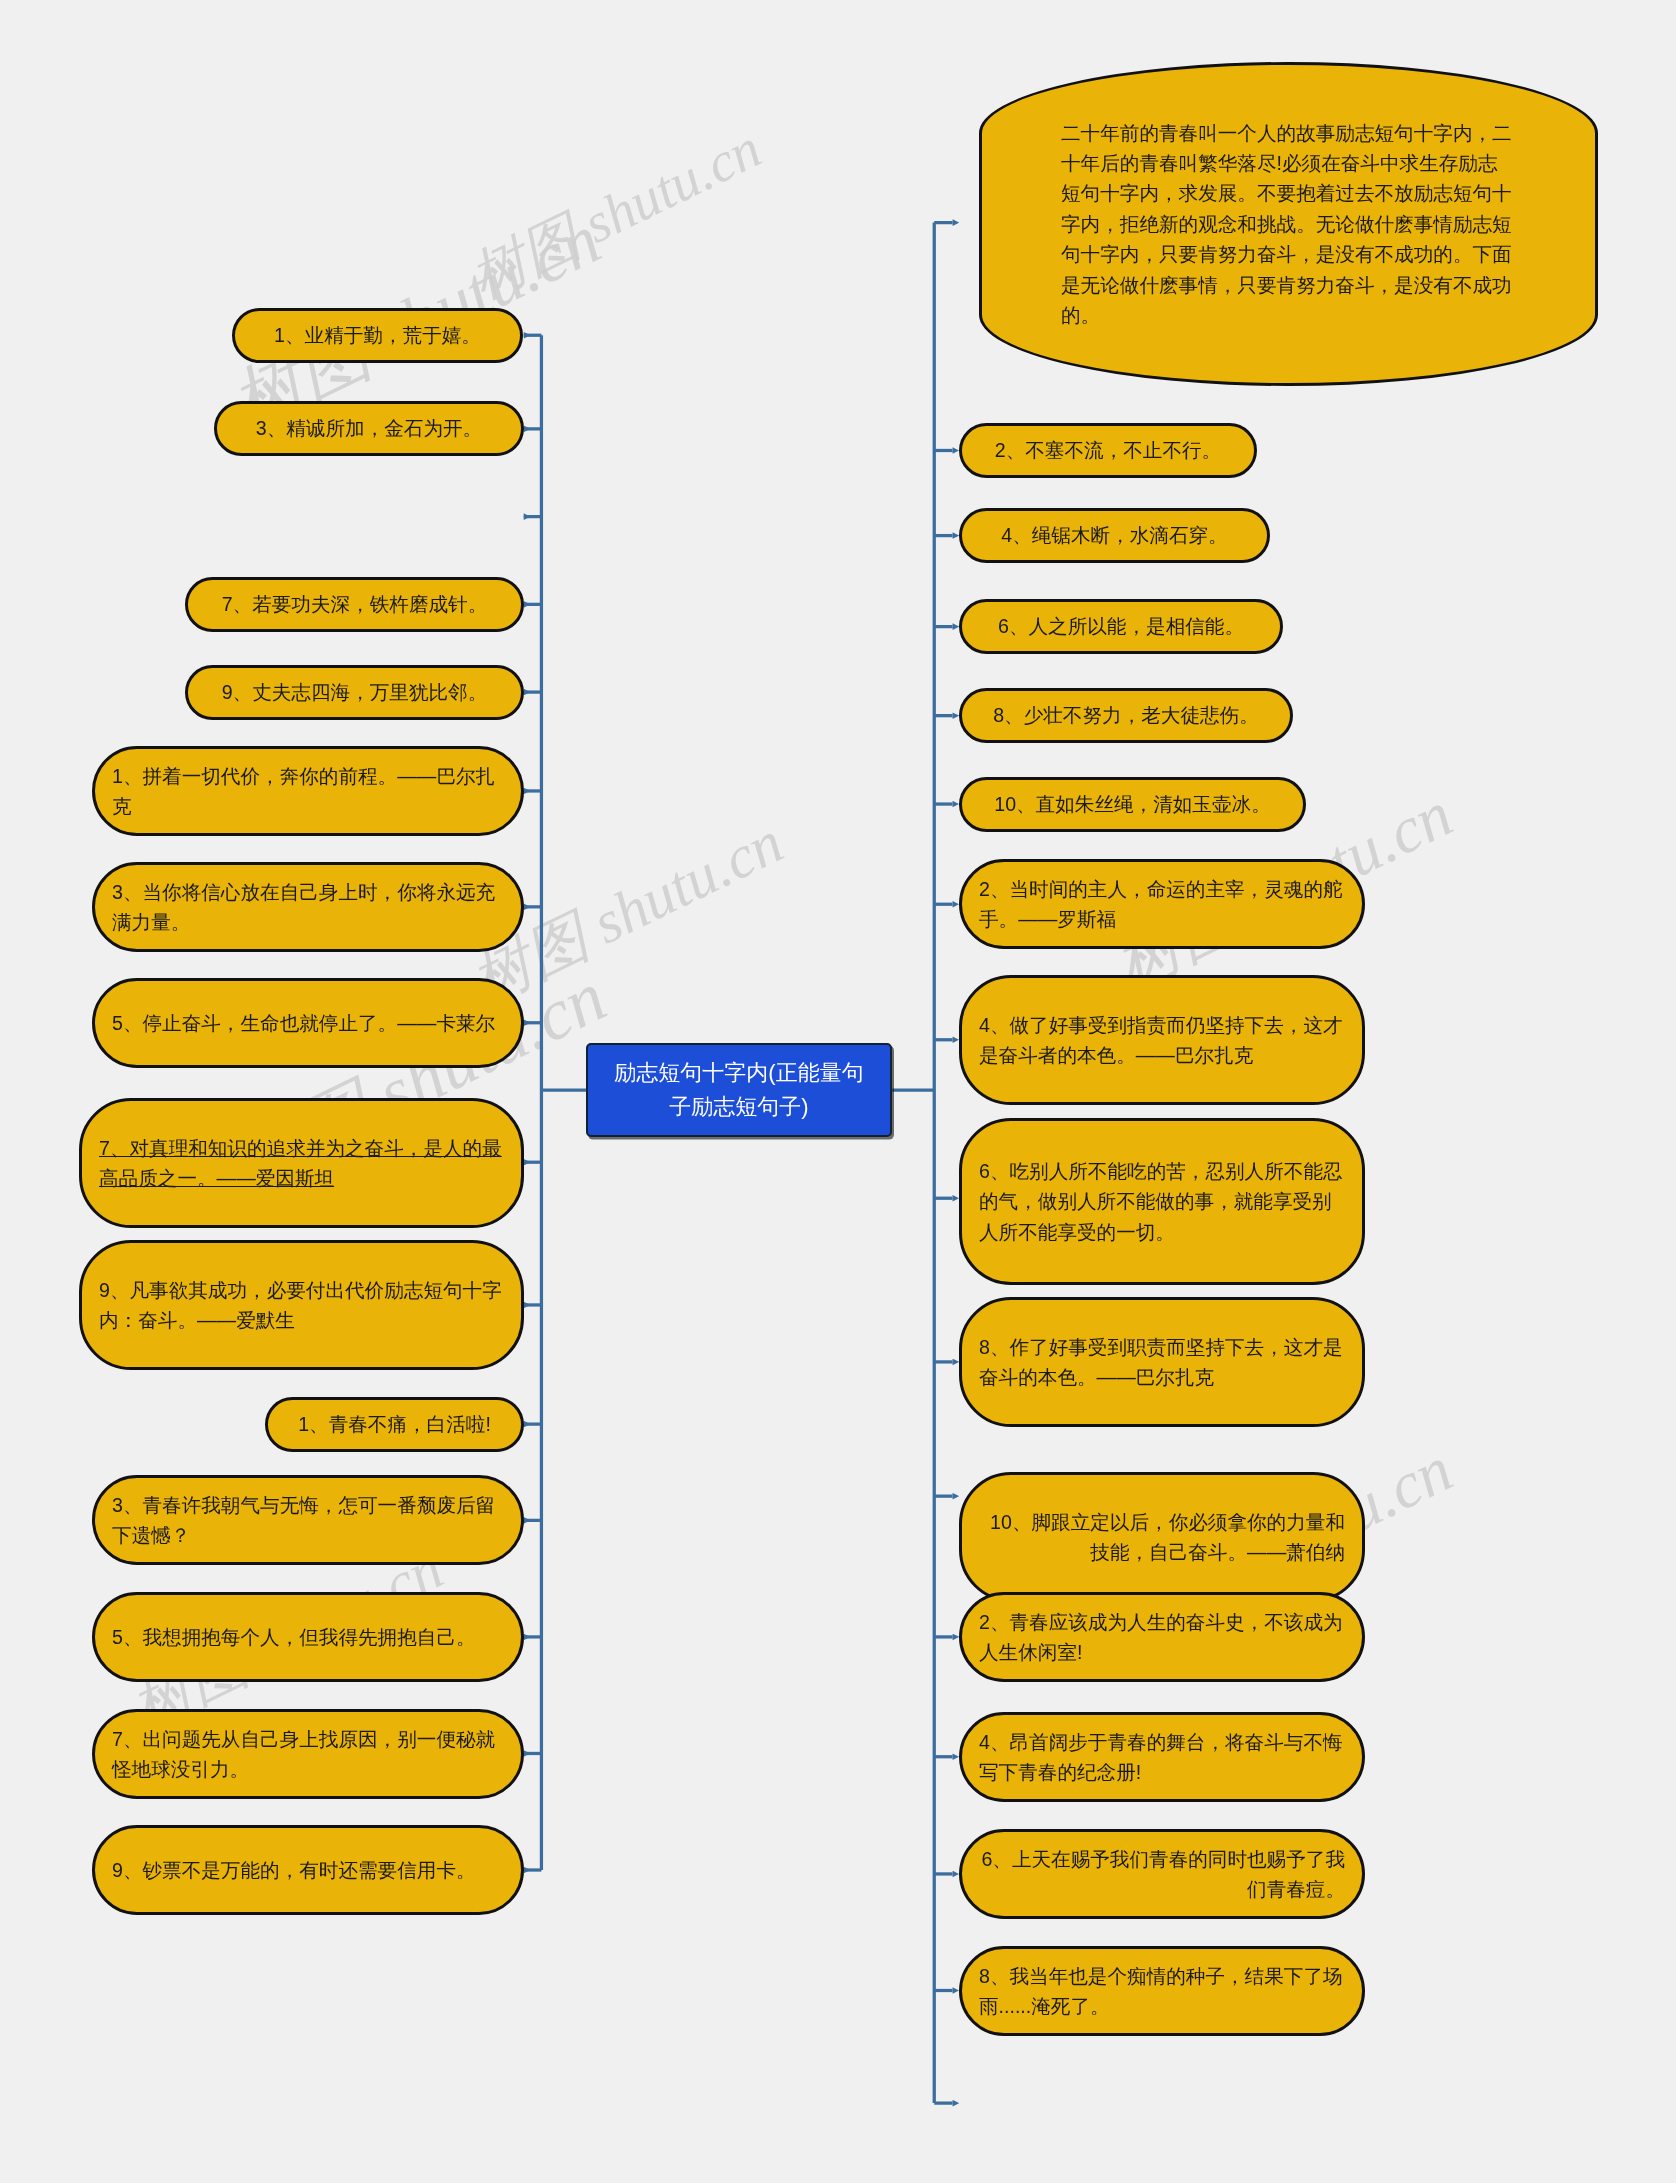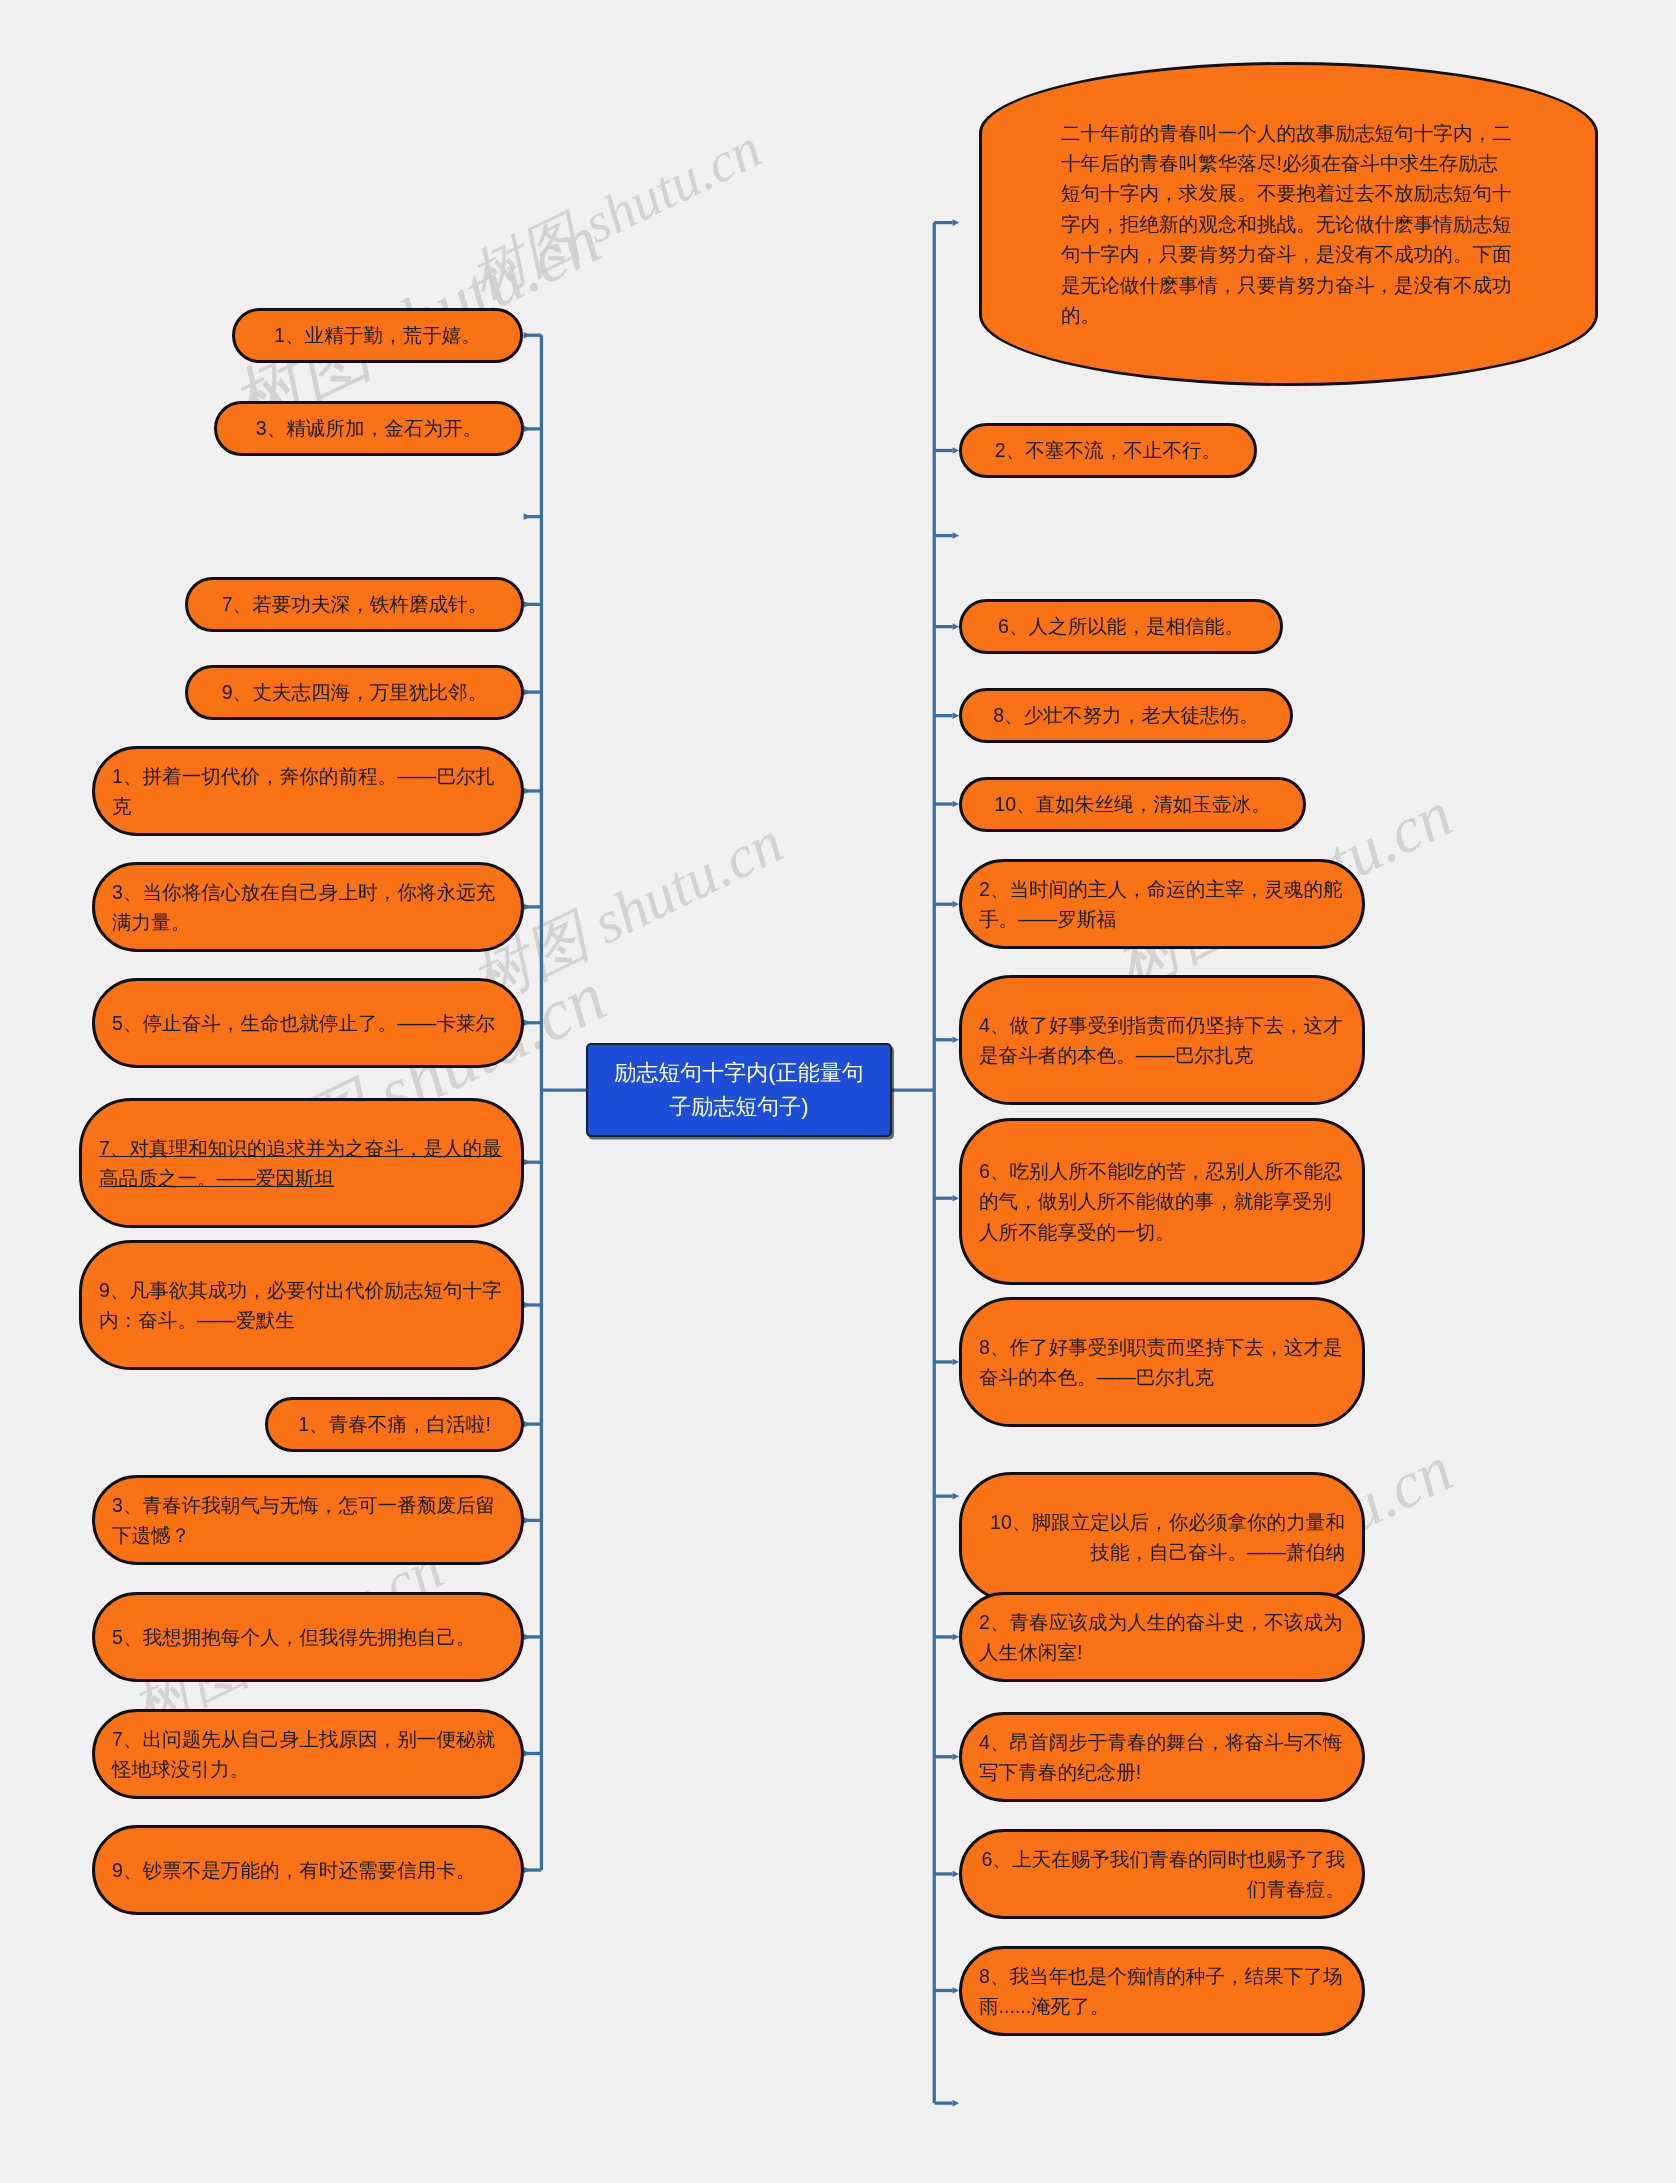--- a/index.html
+++ b/index.html
@@ -39,21 +39,21 @@
     position: absolute;
     left: 0; top: 0;
     width: 1676px; height: 2183px;
     z-index: 2;
     pointer-events: none;
   }
 
   
   .node {
     position: absolute;
-    background: #f97316;
+    background: #eab308;
     border: 3.3px solid #111111;
     color: #1a1a1a;
     z-index: 3;
     display: flex;
     align-items: center;
     justify-content: center;
     text-align: left;
     line-height: 1.55;
     font-size: 19.6px;
     padding: 9.2px 17px;
@@ -211,20 +211,23 @@
   </div>
 
   <div class="node blob" style="left:979px; top:62px; width:619px; height:324px; padding:17px 79px;">
     <span class="txt">二十年前的青春叫一个人的故事励志短句十字内，二十年后的青春叫繁华落尽!必须在奋斗中求生存励志短句十字内，求发展。不要抱着过去不放励志短句十字内，拒绝新的观念和挑战。无论做什麽事情励志短句十字内，只要肯努力奋斗，是没有不成功的。下面是无论做什麽事情，只要肯努力奋斗，是没有不成功的。</span>
   </div>
 
   <div class="node pill centertext" style="left:959px; top:423px; width:298px; height:55px;">
     <span class="txt">2、不塞不流，不止不行。</span>
   </div>
 
+  <div class="node pill centertext" style="left:959px; top:508px; width:311px; height:55px;">
+    <span class="txt">4、绳锯木断，水滴石穿。</span>
+  </div>
 
   <div class="node pill centertext" style="left:959px; top:599px; width:324px; height:55px;">
     <span class="txt">6、人之所以能，是相信能。</span>
   </div>
 
   <div class="node pill centertext" style="left:959px; top:688px; width:334px; height:55px;">
     <span class="txt">8、少壮不努力，老大徒悲伤。</span>
   </div>
 
   <div class="node pill centertext" style="left:959px; top:777px; width:347px; height:55px;">

